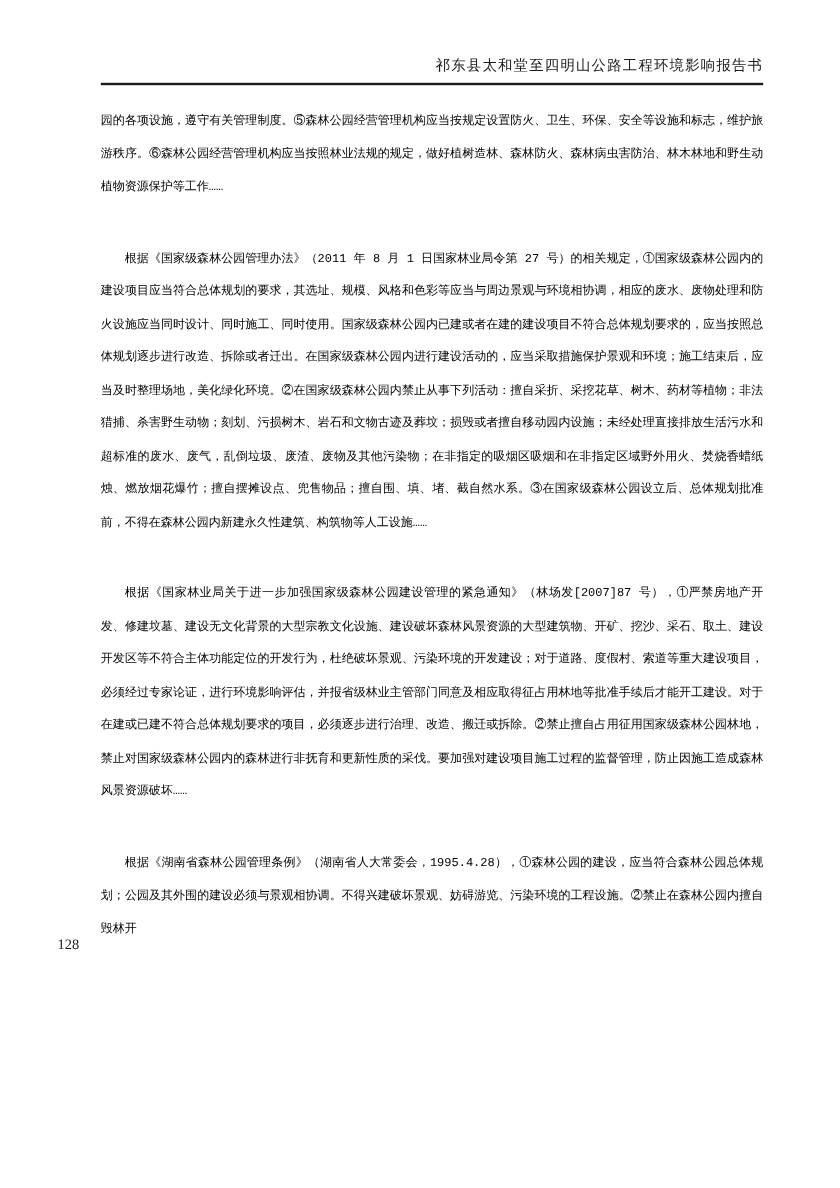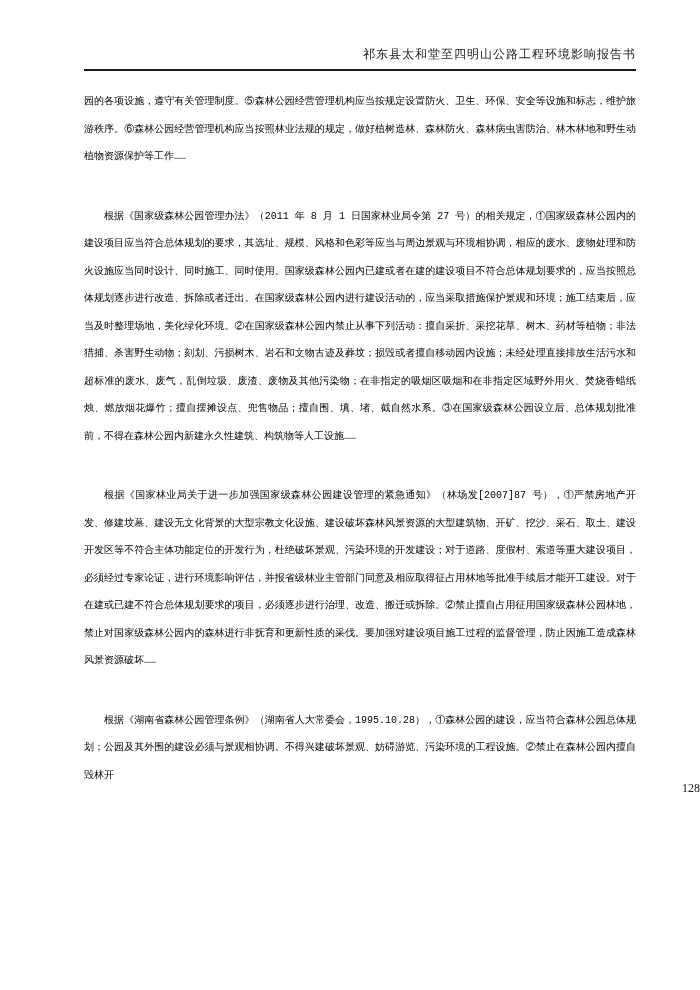--- a/index.html
+++ b/index.html
@@ -51,41 +51,41 @@
   }
   .body-text p.indent {
     text-indent: 2em;
     margin-top: 32px;
   }
   .footer {
     position: absolute;
     left: 0;
     right: 0;
     bottom: 48px;
-    text-align: right;
+    text-align: left;
     padding-left: 48px;
   }
   .page-number {
     font-size: 12px;
     color: #1a1a1a;
   }
 </style>
 </head>
 <body>
 
 <div class="page">
 
   <div class="header">
     <div class="header-title">祁东县太和堂至四明山公路工程环境影响报告书</div>
   </div>
 
   <div class="body-text">
     <p>园的各项设施，遵守有关管理制度。⑤森林公园经营管理机构应当按规定设置防火、卫生、环保、安全等设施和标志，维护旅游秩序。⑥森林公园经营管理机构应当按照林业法规的规定，做好植树造林、森林防火、森林病虫害防治、林木林地和野生动植物资源保护等工作……</p>
     <p class="indent">根据《国家级森林公园管理办法》（2011 年 8 月 1 日国家林业局令第 27 号）的相关规定，①国家级森林公园内的建设项目应当符合总体规划的要求，其选址、规模、风格和色彩等应当与周边景观与环境相协调，相应的废水、废物处理和防火设施应当同时设计、同时施工、同时使用。国家级森林公园内已建或者在建的建设项目不符合总体规划要求的，应当按照总体规划逐步进行改造、拆除或者迁出。在国家级森林公园内进行建设活动的，应当采取措施保护景观和环境；施工结束后，应当及时整理场地，美化绿化环境。②在国家级森林公园内禁止从事下列活动：擅自采折、采挖花草、树木、药材等植物；非法猎捕、杀害野生动物；刻划、污损树木、岩石和文物古迹及葬坟；损毁或者擅自移动园内设施；未经处理直接排放生活污水和超标准的废水、废气，乱倒垃圾、废渣、废物及其他污染物；在非指定的吸烟区吸烟和在非指定区域野外用火、焚烧香蜡纸烛、燃放烟花爆竹；擅自摆摊设点、兜售物品；擅自围、填、堵、截自然水系。③在国家级森林公园设立后、总体规划批准前，不得在森林公园内新建永久性建筑、构筑物等人工设施……</p>
     <p class="indent">根据《国家林业局关于进一步加强国家级森林公园建设管理的紧急通知》（林场发[2007]87 号），①严禁房地产开发、修建坟墓、建设无文化背景的大型宗教文化设施、建设破坏森林风景资源的大型建筑物、开矿、挖沙、采石、取土、建设开发区等不符合主体功能定位的开发行为，杜绝破坏景观、污染环境的开发建设；对于道路、度假村、索道等重大建设项目，必须经过专家论证，进行环境影响评估，并报省级林业主管部门同意及相应取得征占用林地等批准手续后才能开工建设。对于在建或已建不符合总体规划要求的项目，必须逐步进行治理、改造、搬迁或拆除。②禁止擅自占用征用国家级森林公园林地，禁止对国家级森林公园内的森林进行非抚育和更新性质的采伐。要加强对建设项目施工过程的监督管理，防止因施工造成森林风景资源破坏……</p>
-    <p class="indent">根据《湖南省森林公园管理条例》（湖南省人大常委会，1995.10.28），①森林公园的建设，应当符合森林公园总体规划；公园及其外围的建设必须与景观相协调。不得兴建破坏景观、妨碍游览、污染环境的工程设施。②禁止在森林公园内擅自毁林开</p>
+    <p class="indent">根据《湖南省森林公园管理条例》（湖南省人大常委会，1995.4.28），①森林公园的建设，应当符合森林公园总体规划；公园及其外围的建设必须与景观相协调。不得兴建破坏景观、妨碍游览、污染环境的工程设施。②禁止在森林公园内擅自毁林开</p>
   </div>
 
   <div class="footer">
     <span class="page-number">128</span>
   </div>
 
 </div>
 
 </body></html>

